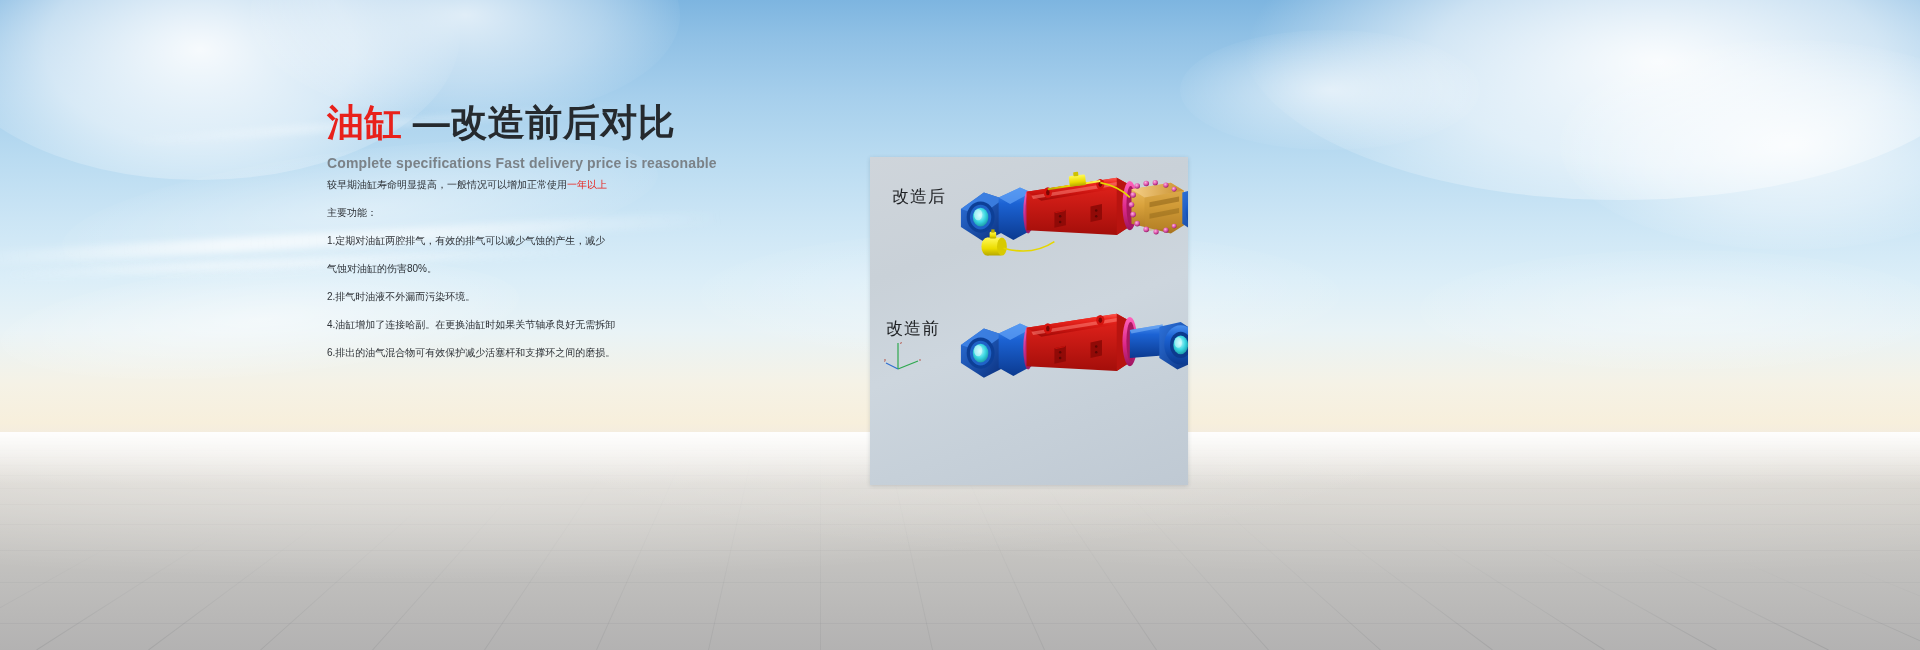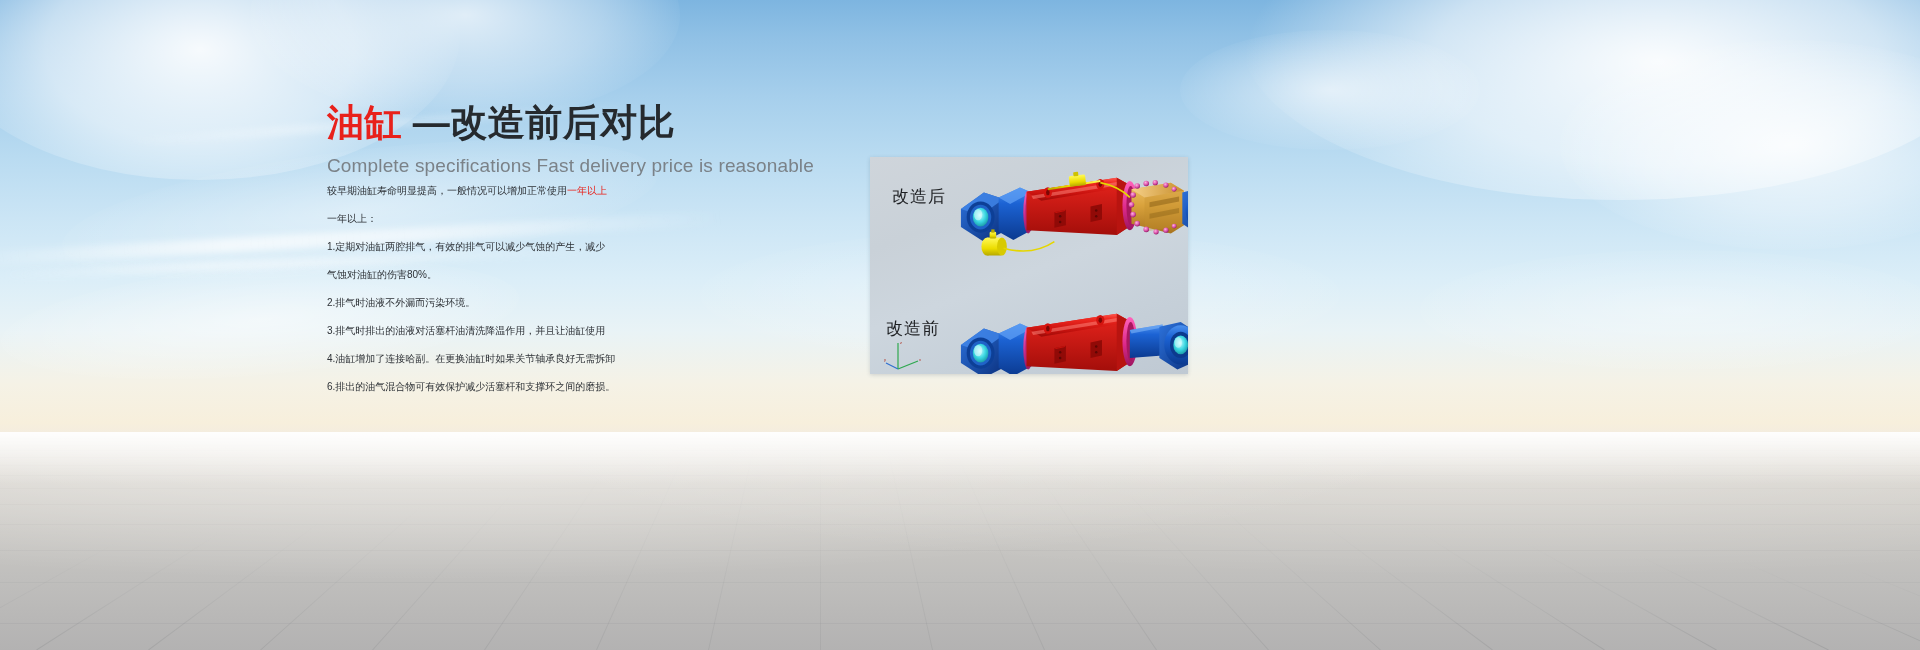--- a/index.html
+++ b/index.html
@@ -112,33 +112,34 @@
     z-index: 6;
   }
   .headline {
     font-size: 37px; font-weight: bold; letter-spacing: .5px;
     line-height: 1.25; white-space: nowrap;
   }
   .headline .hl-red   { color: #e8211b; }
   .headline .hl-dark  { color: #262a2e; }
   .subhead {
     margin-top: 9px;
-    font-size: 19px; color: #7b8288; letter-spacing: .15px;
+    font-size: 14px; color: #7b8288; letter-spacing: .15px;
     white-space: nowrap;
+    font-weight: bold;
   }
   .body {
     font-size: 10px; color: #2d3136; line-height: 28px;
   }
   .body .ln { white-space: nowrap; }
   .body .em-red { color: #e8211b; }
 
   
   .panel {
     position: absolute; left: 870px; top: 157px;
-    width: 318px; height: 217px;
+    width: 318px; height: 328px;
     z-index: 5;
     background: linear-gradient(160deg, #cfd5db 0%, #c9d1d8 28%, #cdd6de 52%, #c6d0d9 74%, #bfc9d3 100%);
     box-shadow: 0 1px 4px rgba(40,55,70,.18);
     overflow: hidden;
   }
   .panel-label {
     position: absolute;
     font-family: "Liberation Serif", serif;
     font-size: 17px; color: #1d1f22; letter-spacing: 1px;
     white-space: nowrap;
@@ -215,25 +216,24 @@
       <span class="hl-red" data-interactable="false">油缸</span>
       <span class="hl-dark" data-interactable="false">—改造前后对比</span>
     </div>
 
     <div class="subhead" data-interactable="false">Complete specifications Fast delivery price is reasonable</div>
 
     <div class="body" data-interactable="false">
       <div class="ln" data-interactable="false">
         <span data-interactable="false">较早期油缸寿命明显提高，一般情况可以增加正常使用</span><span class="em-red" data-interactable="false">一年以上</span>
       </div>
-      <div class="ln" data-interactable="false">一年以上：</div>
+      <div class="ln" data-interactable="false">主要功能：</div>
       <div class="ln" data-interactable="false">1.定期对油缸两腔排气，有效的排气可以减少气蚀的产生，减少</div>
       <div class="ln" data-interactable="false">气蚀对油缸的伤害80%。</div>
       <div class="ln" data-interactable="false">2.排气时油液不外漏而污染环境。</div>
-      <div class="ln" data-interactable="false">3.排气时排出的油液对活塞杆油清洗降温作用，并且让油缸使用</div>
       <div class="ln" data-interactable="false">4.油缸增加了连接哈副。在更换油缸时如果关节轴承良好无需拆卸</div>
       <div class="ln" data-interactable="false">6.排出的油气混合物可有效保护减少活塞杆和支撑环之间的磨损。</div>
     </div>
   </div>
 
   <div class="panel" data-interactable="false">
 
     <div class="panel-label label-after" data-interactable="false">改造后</div>
     <div class="panel-label label-before" data-interactable="false">改造前</div>
 

